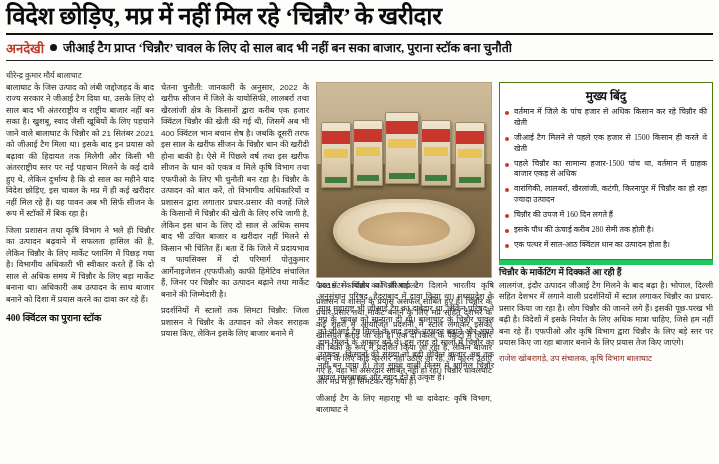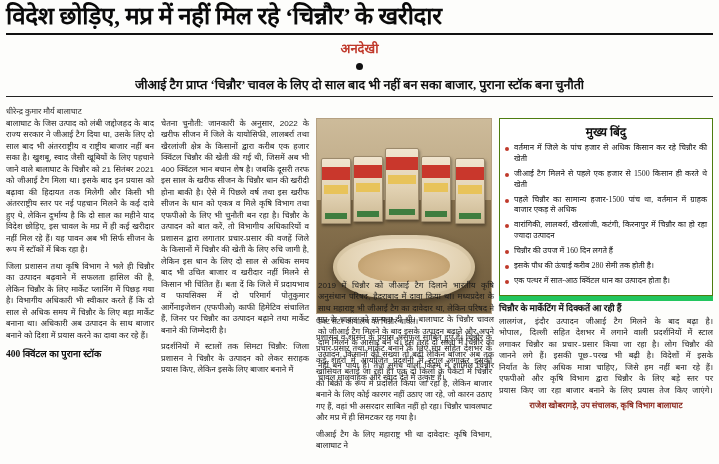--- a/index.html
+++ b/index.html
@@ -38,21 +38,20 @@
   }
 
   
   .kicker-row {
     display: flex;
     align-items: center;
     gap: 6px;
     border-bottom: 1px solid #222;
     padding-bottom: 3px;
     margin-bottom: 4px;
-    flex-direction: column;
   }
   .kicker-label {
     color: #c0392b;
     font-weight: bold;
     font-size: 13px;
     font-family: "Liberation Serif", serif;
     white-space: nowrap;
   }
   .kicker-bullet {
     width: 7px; height: 7px;
@@ -204,33 +203,33 @@
     width: 4px; height: 4px;
     background: #c0392b;
     border-radius: 50%;
   }
 
   .quote-block {
     border-top: 5px solid #22c55e;
     padding-top: 0;
   }
   .quote-text {
-    font-family: Liberation Mono, monospace;
+    font-family: Liberation Sans, sans-serif;
     font-size: 8.1px;
     line-height: 1.42;
     color: #1a1a1a;
     text-align: justify;
     margin: 0 0 4px 0;
   }
   .quote-attr {
     font-family: "Liberation Serif", serif;
     font-size: 8.2px;
-    font-weight: bold;
+    font-weight: normal;
     color: #8a2b20;
-    text-align: center;
+    text-align: left;
     line-height: 1.35;
   }
   .quote-head {
     font-family: "Liberation Serif", serif;
     font-weight: bold;
     font-size: 9px;
     color: #111;
     margin-bottom: 2px;
   }
 </style>

